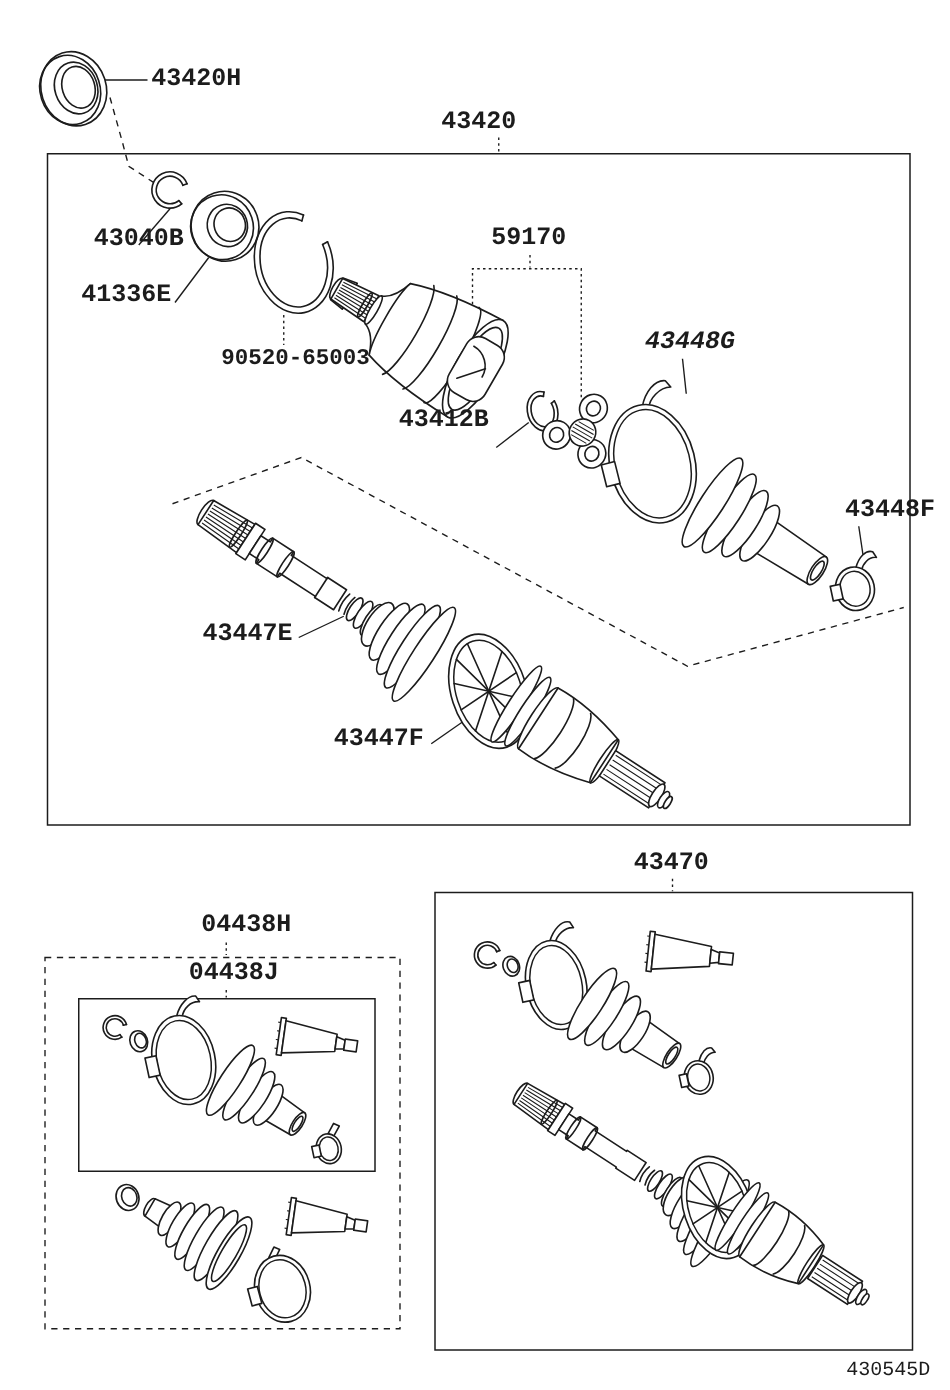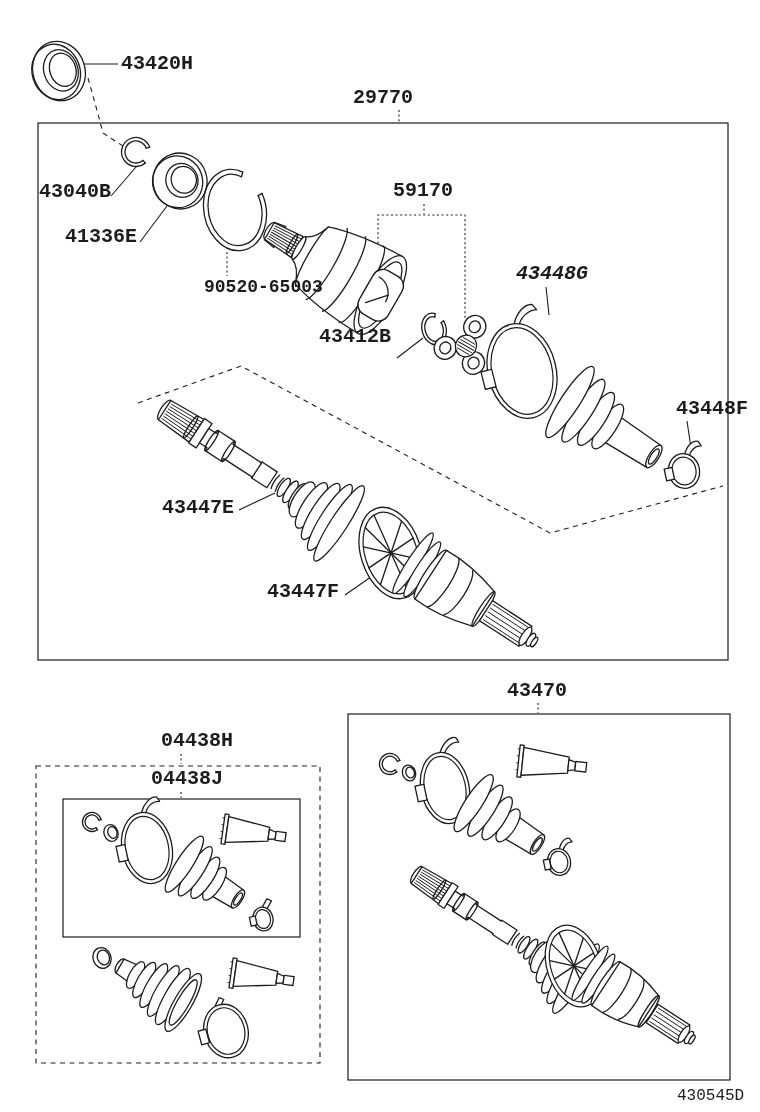--- a/index.html
+++ b/index.html
@@ -339,24 +339,24 @@
     <ellipse class="ln" cx="76" cy="0" rx="3.4" ry="18.5"></ellipse>
     <path class="fw" d="M80,-11 L118,-11 L118,11 L80,11 Z"></path>
     <path class="ht" d="M82,-8 L118,-8 M82,-4 L118,-4 M82,0 L118,0 M82,4 L118,4 M82,8 L118,8"></path>
     <ellipse class="fw" cx="118" cy="0" rx="3.4" ry="9.5"></ellipse>
     <ellipse class="fw" cx="124" cy="0" rx="2.8" ry="7"></ellipse>
     <ellipse class="fw" cx="127.5" cy="0" rx="2" ry="5"></ellipse>
   </g>
 </svg>
 
 <div class="plabel" style="left:121px; top:54px;">43420H</div>
-<div class="plabel" style="left:353px; top:88px;">29770</div>
-<div class="plabel" style="left:39px;  top:182px;">43040B</div>
+<div class="plabel" style="left:353px; top:88px;">43420</div>
+<div class="plabel" style="left:39px;  top:182px;padding-left:36px;">43040B</div>
 <div class="plabel" style="left:65px;  top:227px;">41336E</div>
-<div class="plabel small" style="left:177px; top:278px;margin-left:27px;">90520-65003</div>
+<div class="plabel small" style="left:177px; top:278px;">90520-65003</div>
 <div class="plabel" style="left:393px; top:181px;">59170</div>
 <div class="plabel" style="left:319px; top:327px;">43412B</div>
 <div class="plabel" style="left:516px; top:264px;font-style:italic;">43448G</div>
 <div class="plabel" style="left:656px; top:399px;margin-left:20px;">43448F</div>
 <div class="plabel" style="left:162px; top:498px;text-align:right;">43447E</div>
 <div class="plabel" style="left:267px; top:582px;">43447F</div>
 <div class="plabel" style="left:507px; top:681px;">43470</div>
 <div class="plabel" style="left:149px; top:731px;margin-left:12px;">04438H</div>
 <div class="plabel" style="left:151px; top:769px;">04438J</div>
 <div class="code" style="left:677px; top:1088px;text-align:center;">430545D</div>

